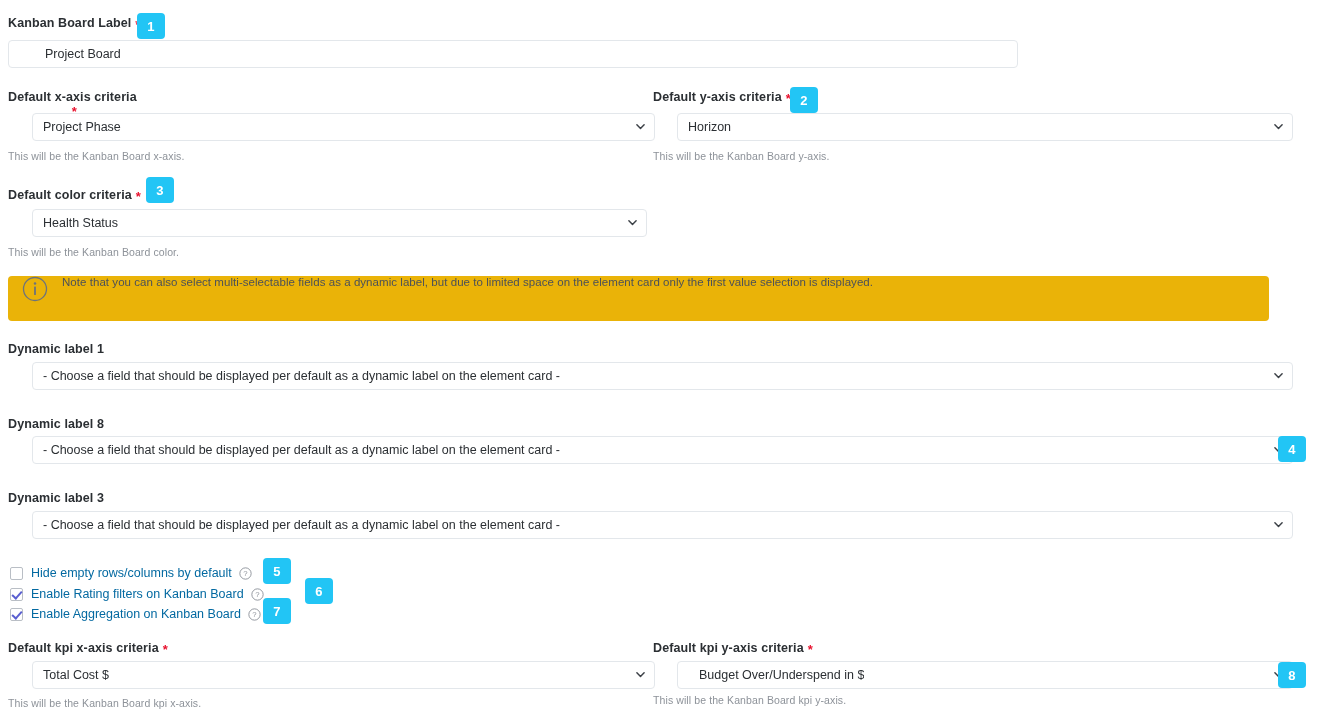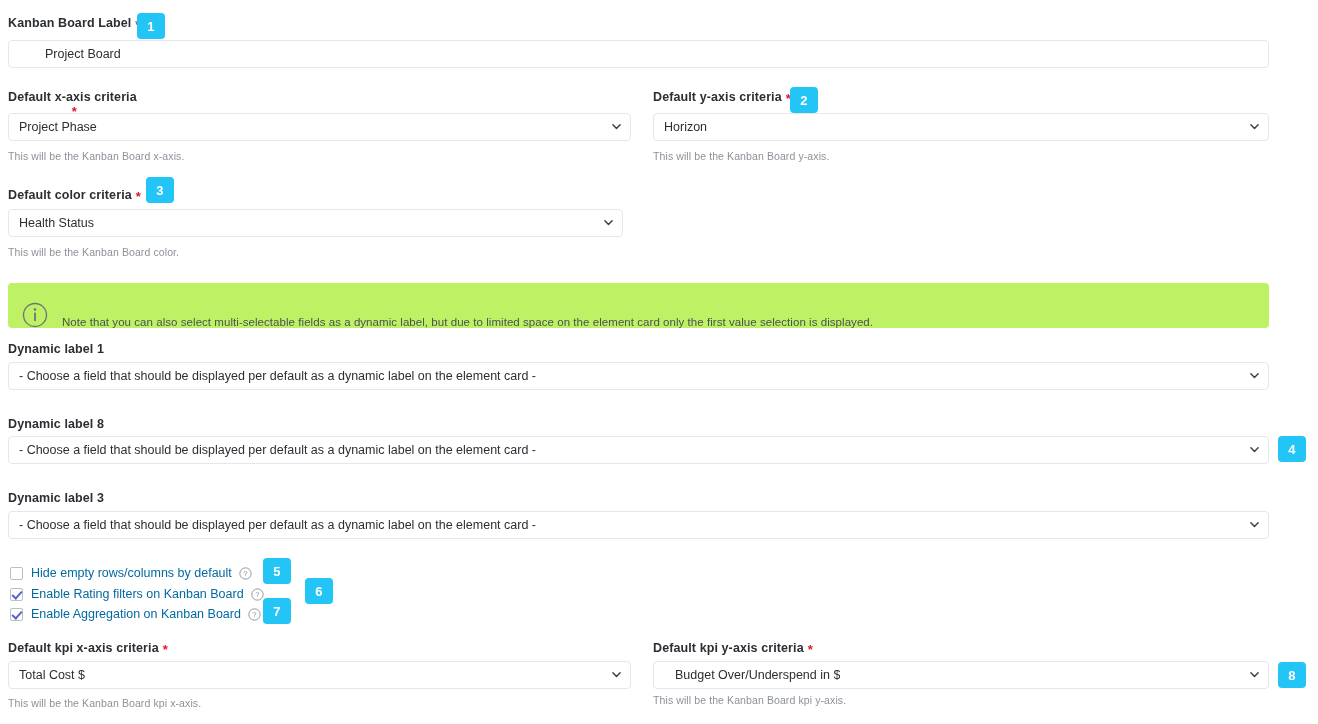--- a/index.html
+++ b/index.html
@@ -51,43 +51,43 @@
     align-items: center;
     padding: 0 10px;
     font-size: 12.5px;
     color: #2b2f33;
   }
   .control .val {
     white-space: nowrap;
     overflow: hidden;
     text-overflow: ellipsis;
   }
-  .control.select { padding-right: 26px; cursor: pointer; }
+  .control.select { padding-right: 26px; cursor: pointer; margin-left: 24px; }
   .chev {
     position: absolute;
     right: 9px;
     top: 50%;
     width: 9px; height: 9px;
     margin-top: -5px;
     pointer-events: none;
   }
   .chev svg { display:block; width: 9px; height: 9px; }
 
   
   .abs { position: absolute; }
 
   
   .info-banner {
     position: absolute;
-    left: 8px; top: 283px;
+    left: 8px; top: 276px;
     width: 1261px; height: 45px;
-    background: #bef264;
+    background: #eab308;
     border-radius: 4px;
     display: flex;
-    align-items: flex-end;
+    align-items: flex-start;
     padding-left: 14px;
   }
   .info-icon { width: 26px; height: 26px; flex: 0 0 26px; }
   .info-icon svg { display: block; }
   .info-text {
     font-size: 11.5px;
     color: #4c5158;
     margin-left: 14px;
     letter-spacing: .05px;
   }
@@ -150,21 +150,21 @@
 </head>
 <body>
 
 <div class="page">
 
   <div class="abs field-label" style="left:8px; top:16px;">
     <span>Kanban Board Label</span>
     <span class="req">*</span>
   </div>
 
-  <div class="abs control" style="left:8px; top:40px; width:1261px;padding-left:36px;">
+  <div class="abs control" style="left:8px; top:40px; width:1010px;padding-left:36px;">
     <span class="val">Project Board</span>
   </div>
 
   <div class="abs field-label" style="left:8px; top:90px;flex-direction:column;">
     <span>Default x-axis criteria</span>
     <span class="req">*</span>
   </div>
 
   <div class="abs control select" style="left:8px; top:113px; width:623px;">
     <span class="val">Project Phase</span>

